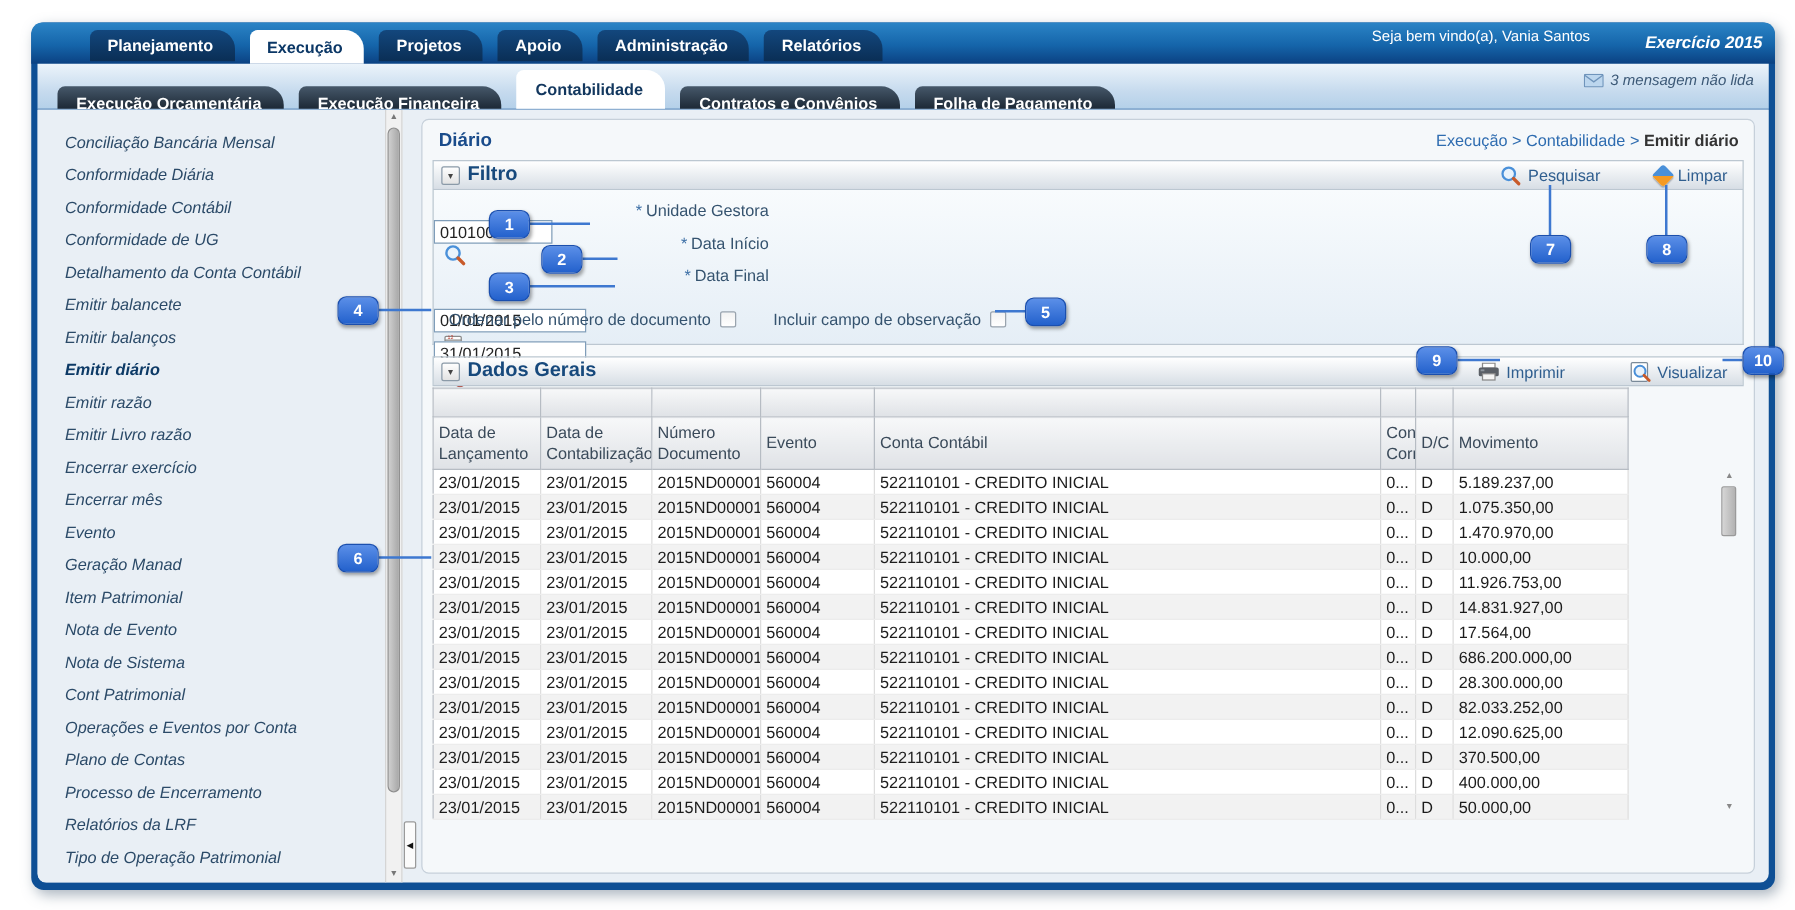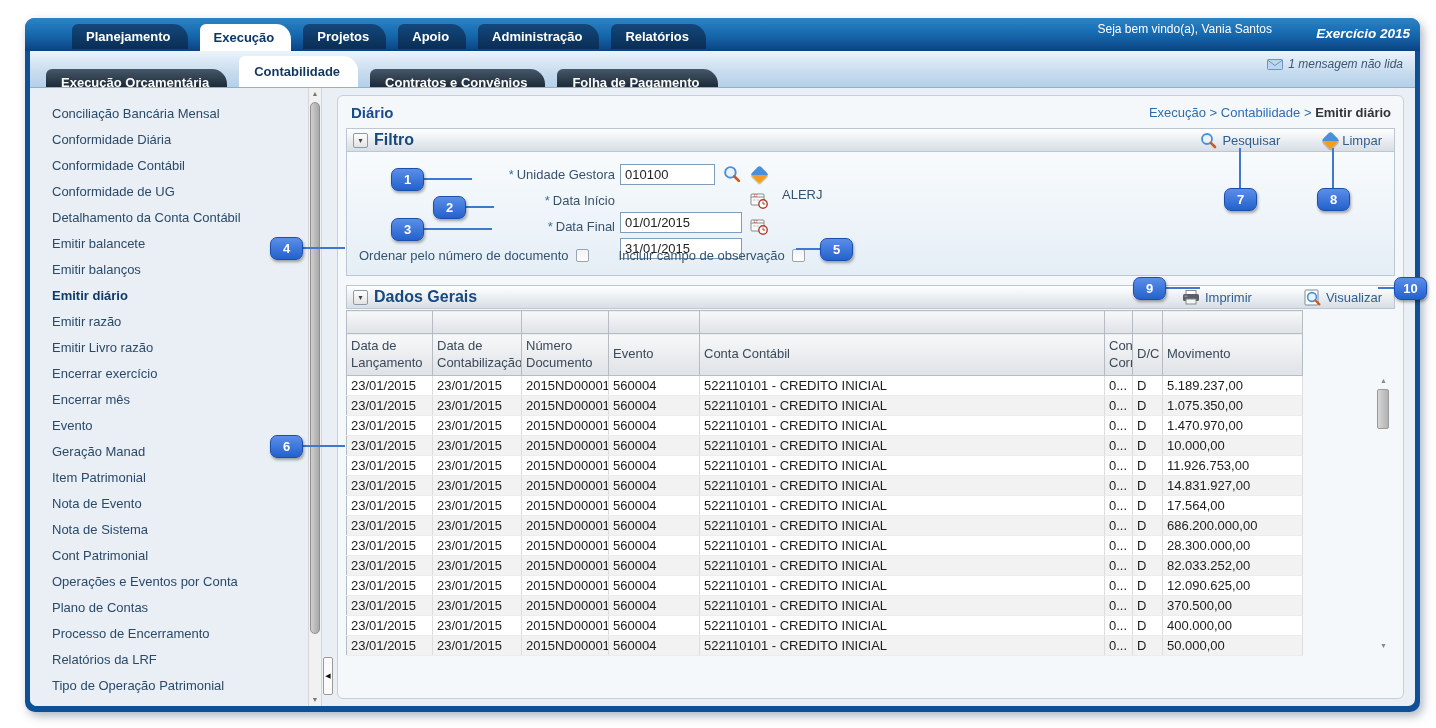--- a/index.html
+++ b/index.html
@@ -25,21 +25,21 @@
   .tab2 { height:18px; line-height:27px; padding:0 18px 0 15px; border-radius:6px 15px 0 0;
           background:linear-gradient(#46586a,#1d2936); color:#fff; font-size:13px; font-weight:bold; cursor:pointer; }
   .tab2.active { background:#fff; color:#12375e; height:31px; line-height:31px; }
   .msgline { position:absolute; right:12px; top:6px; display:flex; align-items:center; gap:5px;
              color:#3b5876; font-size:12px; font-style:italic; }
 
   
   .content { position:absolute; left:5px; right:5px; top:70px; bottom:6px;
              background:#e9eff5; border-radius:0 0 7px 7px; overflow:hidden; }
 
-  .sidebar { position:absolute; left:0; top:0; width:278px; bottom:0; background:#e9eff5; padding-top:13px; }
+  .sidebar { position:absolute; left:0; top:0; width:278px; bottom:0; background:#e9eff5; padding-top:13px;font-style:italic; }
   .sidebar ul { list-style:none; }
   .sidebar li { font-size:13px; color:#2b4a68; padding:5px 4px 6px 22px; cursor:pointer; white-space:nowrap; }
   .sidebar li.active { font-weight:bold; color:#0d3a66; }
 
   .sb-scroll { position:absolute; left:278px; top:0; bottom:0; width:14px; background:#f1f1f1;
                border-left:1px solid #d5d5d5; border-right:1px solid #d5d5d5; }
   .sb-arrow { position:absolute; left:0; width:100%; height:12px; text-align:center; font-size:7px; color:#777; line-height:12px; cursor:pointer; }
   .sb-thumb { position:absolute; left:1px; width:10px; top:14px; height:532px; border-radius:5px;
               background:linear-gradient(90deg,#cfcfcf,#a8a8a8); border:1px solid #909090; cursor:pointer; }
   .collapse-handle { position:absolute; left:293px; top:569px; width:10px; height:38px; background:#fbfbfb;
@@ -58,21 +58,21 @@
   .sec-head { height:24px; display:flex; align-items:center; padding:0 12px 0 6px;
               background:linear-gradient(#ffffff,#d7dee5); border:1px solid #bcc7d1; }
   .sec-title { font-size:16px; font-weight:bold; color:#17497c; margin-left:6px; }
   .collapse-btn { width:15px; height:15px; background:linear-gradient(#fefefe,#e3e3e3); border:1px solid #8b9aa8;
                   border-radius:2px; font-size:8px; color:#444; line-height:13px; text-align:center; cursor:pointer; }
   .spacer { flex:1; }
   .linkbtn { display:flex; align-items:center; gap:5px; color:#2f5e8f; font-size:13px; cursor:pointer; }
   .linkbtn + .linkbtn { margin-left:44px; }
 
   .filter-body { background:linear-gradient(#f8fbfd,#e5eef6); border:1px solid #bcc7d1; border-top:0; padding:9px 0 10px 0; }
-  .frow { display:flex; align-items:center; height:26px; }
+  .frow { display:flex; height:26px;flex-direction:column; }
   .flabel { width:268px; text-align:right; font-size:13px; color:#35536f; margin-right:5px; }
   .req { color:#3b6ea5; margin-right:3px; }
   .tin { height:21px; border:1px solid #7f9db9; background:#fff; font-size:13px; color:#222; padding:1px 4px;
          font-family:"Liberation Sans", sans-serif; }
   .w-ug { width:95px; } .w-dt { width:122px;margin-top:45px; }
   .ico { margin-left:8px; display:inline-flex; cursor:pointer; }
   .diamond { width:13px; height:13px; margin-left:12px; transform:rotate(45deg); border-radius:2.5px;
              background:linear-gradient(135deg,#4a90d9 0 50%,#f59a23 50% 100%); box-shadow:1px 1px 1px rgba(0,0,0,.25); cursor:pointer; }
   .ug-tag { margin-left:16px; font-size:13px; color:#35536f;margin-top:40px; }
   .cbrow { display:flex; align-items:center; margin-top:6px; padding-left:12px; height:20px; }
@@ -123,32 +123,33 @@
         <div class="tab1">Administração</div>
         <div class="tab1">Relatórios</div>
     </div>
     <div class="welcome">Seja bem vindo(a), Vania Santos</div>
     <div class="exercise">Exercício 2015</div>
   </div>
 
   <div class="band2">
     <div class="tabs2">
       <div class="tab2">Execução Orçamentária</div>
+        <div class="tab2">Execução Financeira</div>
         <div class="tab2 active">Contabilidade</div>
         <div class="tab2">Contratos e Convênios</div>
         <div class="tab2">Folha de Pagamento</div>
     </div>
     <div class="msgline">
       <span>
         <svg width="16" height="11" viewBox="0 0 16 11">
             <rect x="0.5" y="0.5" width="15" height="10" rx="1" fill="#bcd6ee" stroke="#6f94bb"></rect>
             <path d="M0.5 1 L8 6.5 L15.5 1" fill="none" stroke="#6f94bb"></path>
           </svg>
       </span>
-      <span>1 mensagem não lida</span>
+      <span>3 mensagem não lida</span>
     </div>
   </div>
 
   <div class="content">
 
     <div class="sidebar">
       <ul>
         <li>Conciliação Bancária Mensal</li>
           <li>Conformidade Diária</li>
           <li>Conformidade Contábil</li>

